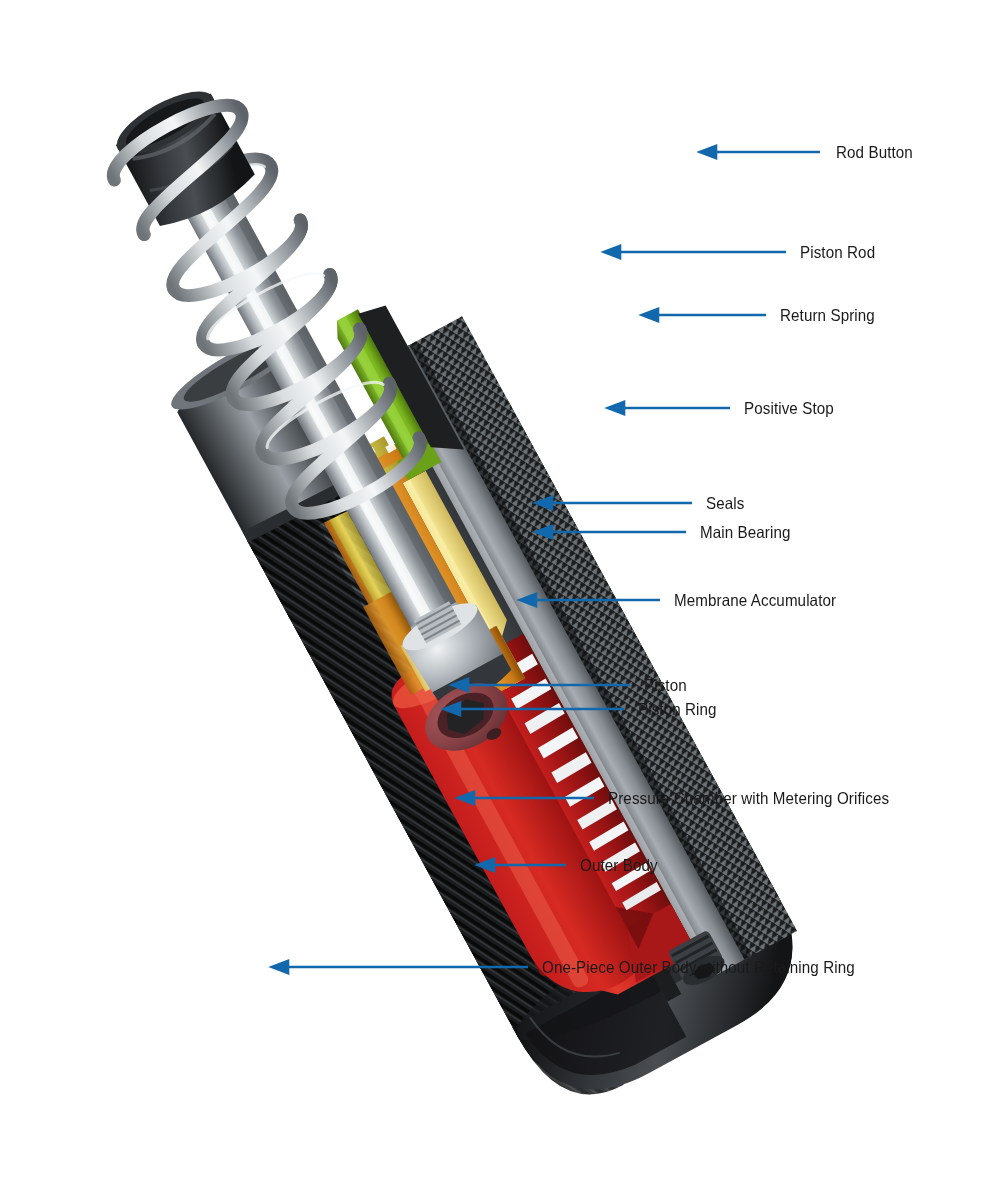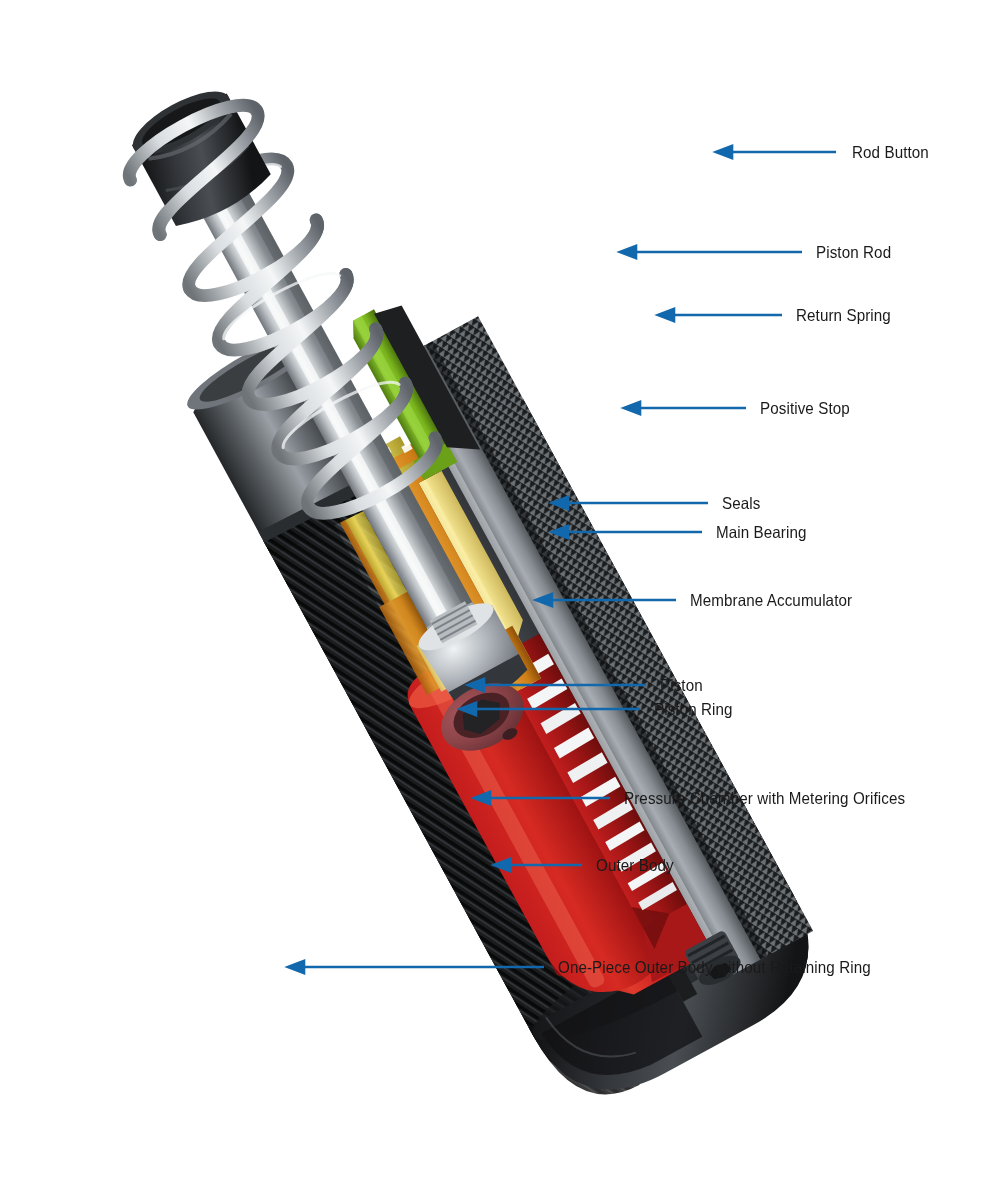--- a/index.html
+++ b/index.html
@@ -1,18 +1,18 @@
 <!DOCTYPE html>
 <html><head>
 <meta charset="utf-8">
 <style>
   html,body{margin:0;padding:0;background:#ffffff;}
   body{width:992px;height:1200px;position:relative;overflow:hidden;
        font-family:"Liberation Sans","DejaVu Sans",sans-serif;}
-  #stage{position:absolute;left:16px;top:0;width:968px;height:1200px;text-decoration:underline;}
+  #stage{position:absolute;left:0;top:0;width:968px;height:1200px;text-decoration:underline;}
   svg.layer{position:absolute;left:0;top:0;width:992px;height:1200px;}
   .callout-text{position:absolute;white-space:nowrap;color:#1a1a1a;
        font-size:16.5px;font-weight:400;letter-spacing:.1px;
        font-family:"Liberation Sans","DejaVu Sans",sans-serif;
        transform:scaleX(.92);transform-origin:left center;}
 </style>
 </head>
 <body>
 
 <div id="stage">

